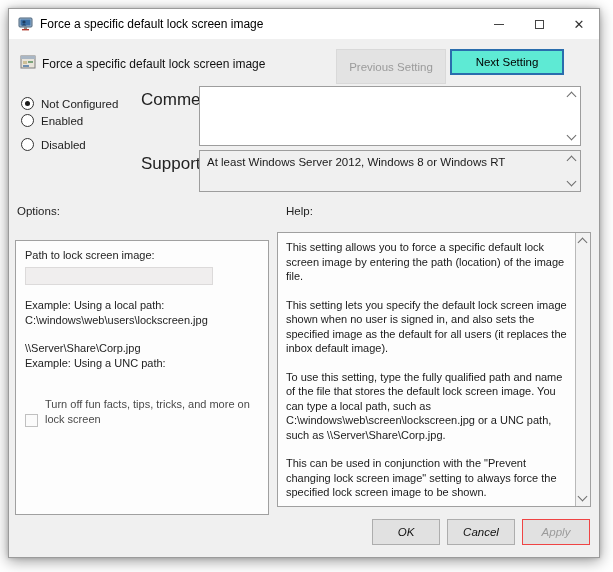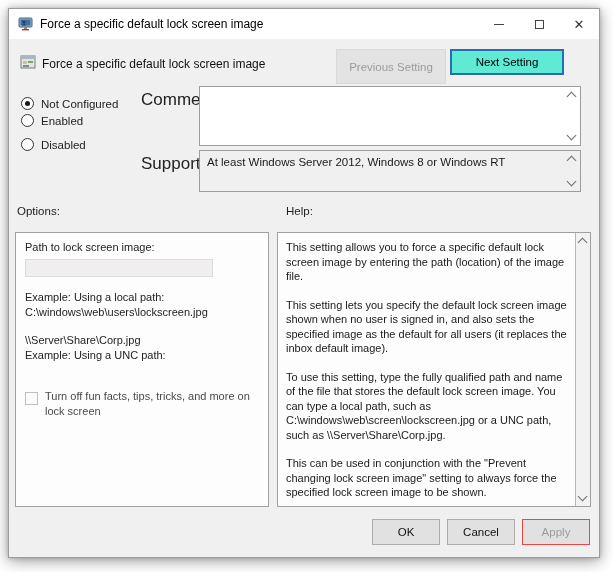--- a/index.html
+++ b/index.html
@@ -74,30 +74,30 @@
   }
   .chev-up { top:6px; border-left:1px solid #6d6d6d; border-top:1px solid #6d6d6d; transform:rotate(45deg); }
   .chev-dn { bottom:6px; border-left:1px solid #6d6d6d; border-top:1px solid #6d6d6d; transform:rotate(225deg); }
   
   .section-label { position:absolute; font-size:11.5px; color:#222; }
   
   .panel {
     position:absolute; top:223px; height:275px;
     background:#fdfdfd; border:1px solid #a0a0a0;
   }
-  .panel-options { left:6px; width:254px; padding:8px 9px; }
+  .panel-options { left:6px; width:254px; padding:8px 9px;margin-top:8px; }
   .opt-label { font-size:11px; color:#222; }
   .path-input {
     width:188px; height:18px; margin-top:6px;
     background:#f0eeee; border:1px solid #dcdada;
     font-size:11px; padding:0 4px; color:#333;
     font-family:"Liberation Sans", sans-serif;
   }
   .example-block { margin-top:13px; font-size:11px; color:#222; line-height:15px; }
-  .checkbox-row { margin-top:26px; display:flex; align-items:flex-start; }
+  .checkbox-row { margin-top:26px; display:flex; align-items:flex-end; }
   .checkbox {
     width:13px; height:13px; border:1px solid #c0c0c0; background:#fbfbfb;
     margin-right:7px; margin-top:3px; flex:0 0 auto;
   }
   .checkbox-label { font-size:11px; color:#4a4a4a; line-height:15px; }
   
   .panel-help { left:268px; width:314px; }
   .help-text {
     position:absolute; left:0; top:0; right:15px; bottom:0;
     padding:7px 8px; overflow:hidden;
@@ -107,21 +107,21 @@
   .help-scroll {
     position:absolute; right:0; top:0; bottom:0; width:15px;
     background:#f2f2f2; border-left:1px solid #b9b9b9;
   }
   .help-scroll .chev-up { right:4px; }
   .help-scroll .chev-dn { right:4px; }
   
   .footer {
     position:absolute; right:9px; bottom:12px; display:flex; gap:7px;
   }
-  .footer .btn { width:68px; height:26px; }
+  .footer .btn { width:68px; height:26px;font-style:italic; }
   .btn-apply { background:#e1e1e1; border:1px solid #ef4444; color:#9b9b9b; }
 </style>
 </head>
 <body>
 
 <div class="dialog">
 
   <div class="titlebar">
     <svg class="appicon" viewBox="0 0 16 16">
       <rect x="1" y="2" width="13" height="9" rx="1" fill="#9db6cc" stroke="#4b637a" stroke-width="1"></rect>

